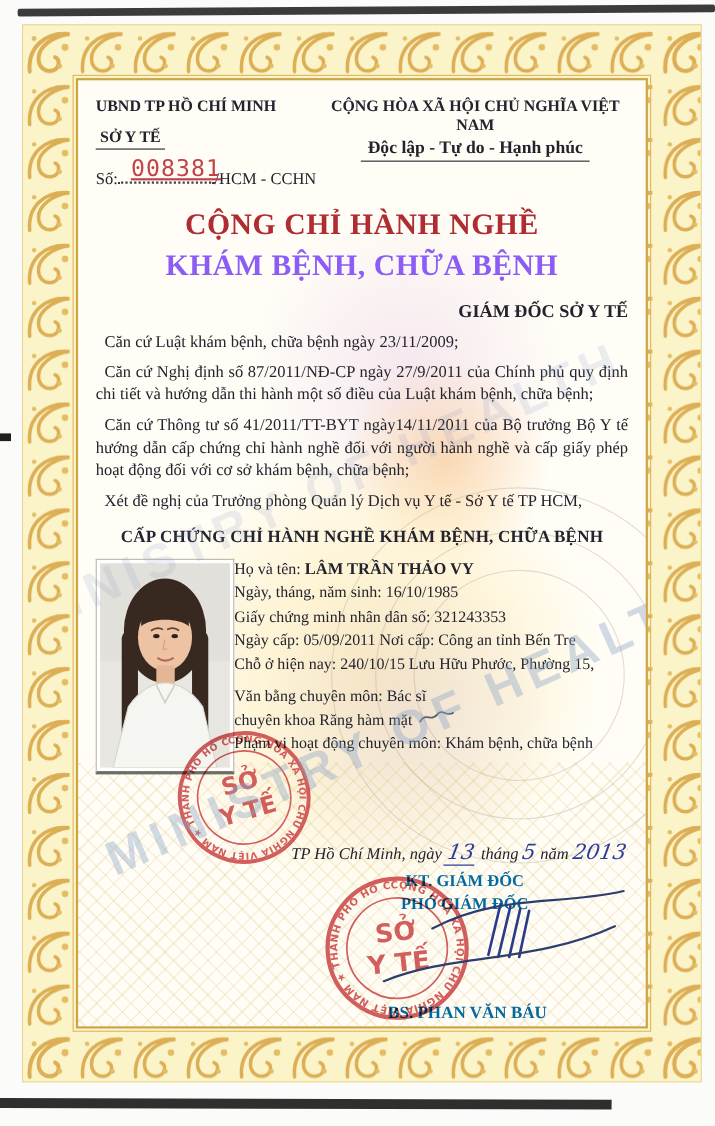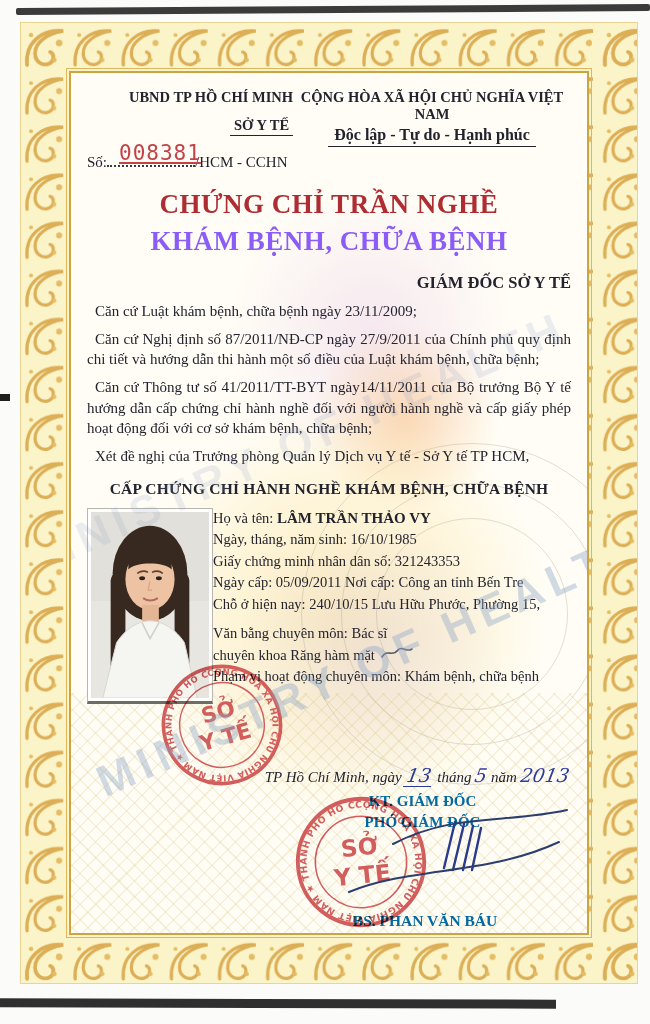--- a/index.html
+++ b/index.html
@@ -35,21 +35,21 @@
   .hatch{position:absolute;left:0;right:0;top:620px;height:250px;pointer-events:none;
         background:repeating-linear-gradient(45deg,rgba(214,190,110,.20) 0 1.5px,transparent 1.5px 11px),
                    repeating-linear-gradient(-45deg,rgba(214,190,110,.20) 0 1.5px,transparent 1.5px 11px);}
   .wm-text{position:absolute;white-space:nowrap;font-family:"Liberation Sans",sans-serif;
         font-weight:bold;letter-spacing:7px;pointer-events:none;z-index:3;}
   .wm-main{left:18px;top:688px;font-size:44px;color:rgba(139,164,198,.40);transform:rotate(-24deg);transform-origin:left top;}
   .wm-faint{left:-60px;top:470px;font-size:44px;color:rgba(130,150,195,.16);transform:rotate(-24deg);transform-origin:left top;}
   
   .content{position:relative;z-index:2;}
   .hdr{display:flex;justify-content:space-between;margin-top:6px;}
-  .hdr-left{width:215px;text-align:right;}
+  .hdr-left{width:215px;text-align:left;}
   .hdr-right{width:290px;text-align:center;}
   .issuer1{font-weight:bold;font-size:14.5px;}
   .issuer2{font-weight:bold;font-size:14.5px;display:inline-block;border-bottom:1.5px solid #23232e;
         padding:0 4px 1px;margin-top:11px;}
   .nat1{font-weight:bold;font-size:14.5px;}
   .nat2{font-weight:bold;font-size:16px;display:inline-block;border-bottom:1.5px solid #23232e;
         padding:0 6px 2px;margin-top:3px;}
   .serial-line{margin-top:4px;font-size:15px;position:relative;height:26px;}
   .serial-dots{display:inline-block;width:88px;border-bottom:2px dotted #3c3c44;position:relative;height:14px;vertical-align:baseline;}
   .serial-num{position:absolute;left:12px;top:-10px;font-family:"DejaVu Sans Mono",monospace;
@@ -131,21 +131,21 @@
           <div class="hdr-right">
             <div class="nat1">CỘNG HÒA XÃ HỘI CHỦ NGHĨA VIỆT NAM</div>
             <div><span class="nat2">Độc lập - Tự do - Hạnh phúc</span></div>
           </div>
         </div>
 
         <div class="serial-line">
           <span>Số:</span><span class="serial-dots"><span class="serial-num">008381</span></span><span>/HCM - CCHN</span>
         </div>
 
-        <div class="title-l1">CHỨNG CHỈ TRẦN NGHỀ</div>
+        <div class="title-l1">CỘNG CHỈ HÀNH NGHỀ</div>
         <div class="title-l2">KHÁM BỆNH, CHỮA BỆNH</div>
         <div class="subtitle">GIÁM ĐỐC SỞ Y TẾ</div>
 
         <div class="recitals">
           <p class="recital">Căn cứ Luật khám bệnh, chữa bệnh ngày 23/11/2009;</p>
           <p class="recital">Căn cứ Nghị định số 87/2011/NĐ-CP ngày 27/9/2011 của Chính phủ quy định chi tiết và hướng dẫn thi hành một số điều của Luật khám bệnh, chữa bệnh;</p>
           <p class="recital">Căn cứ Thông tư số 41/2011/TT-BYT ngày14/11/2011 của Bộ trưởng Bộ Y tế hướng dẫn cấp chứng chỉ hành nghề đối với người hành nghề và cấp giấy phép hoạt động đối với cơ sở khám bệnh, chữa bệnh;</p>
           <p class="recital">Xét đề nghị của Trưởng phòng Quản lý Dịch vụ Y tế - Sở Y tế TP HCM,</p>
         </div>
 

